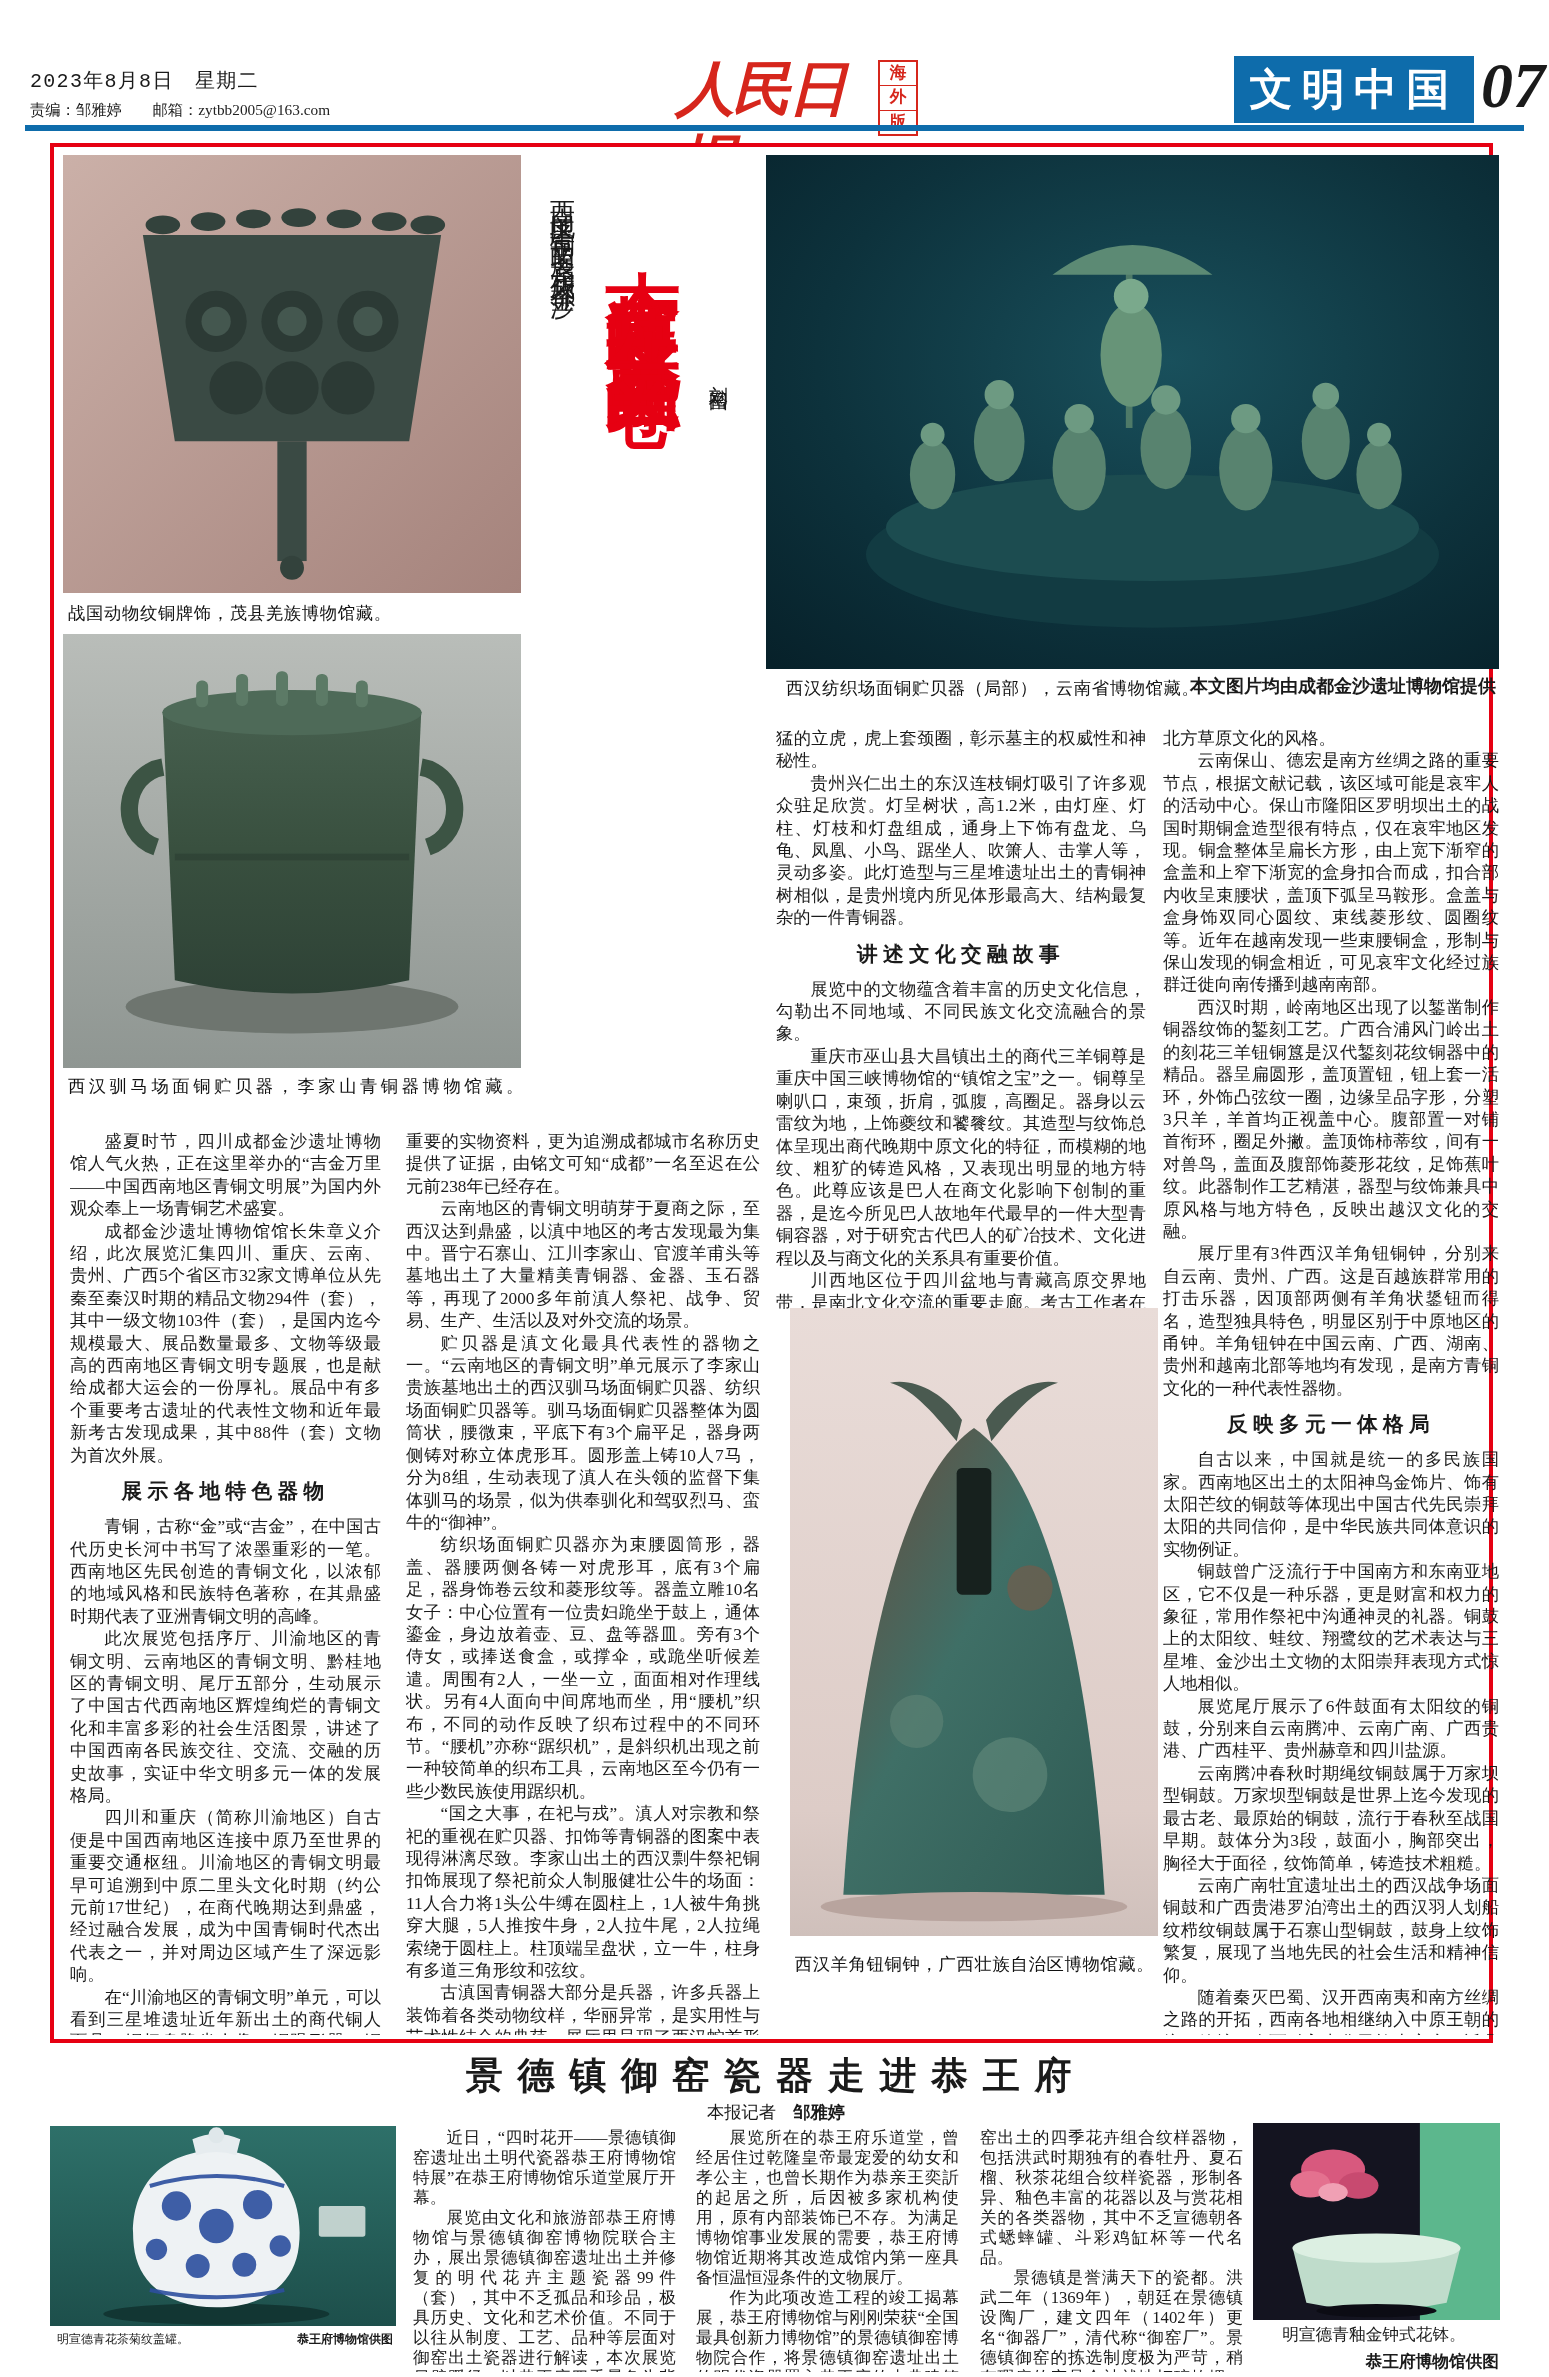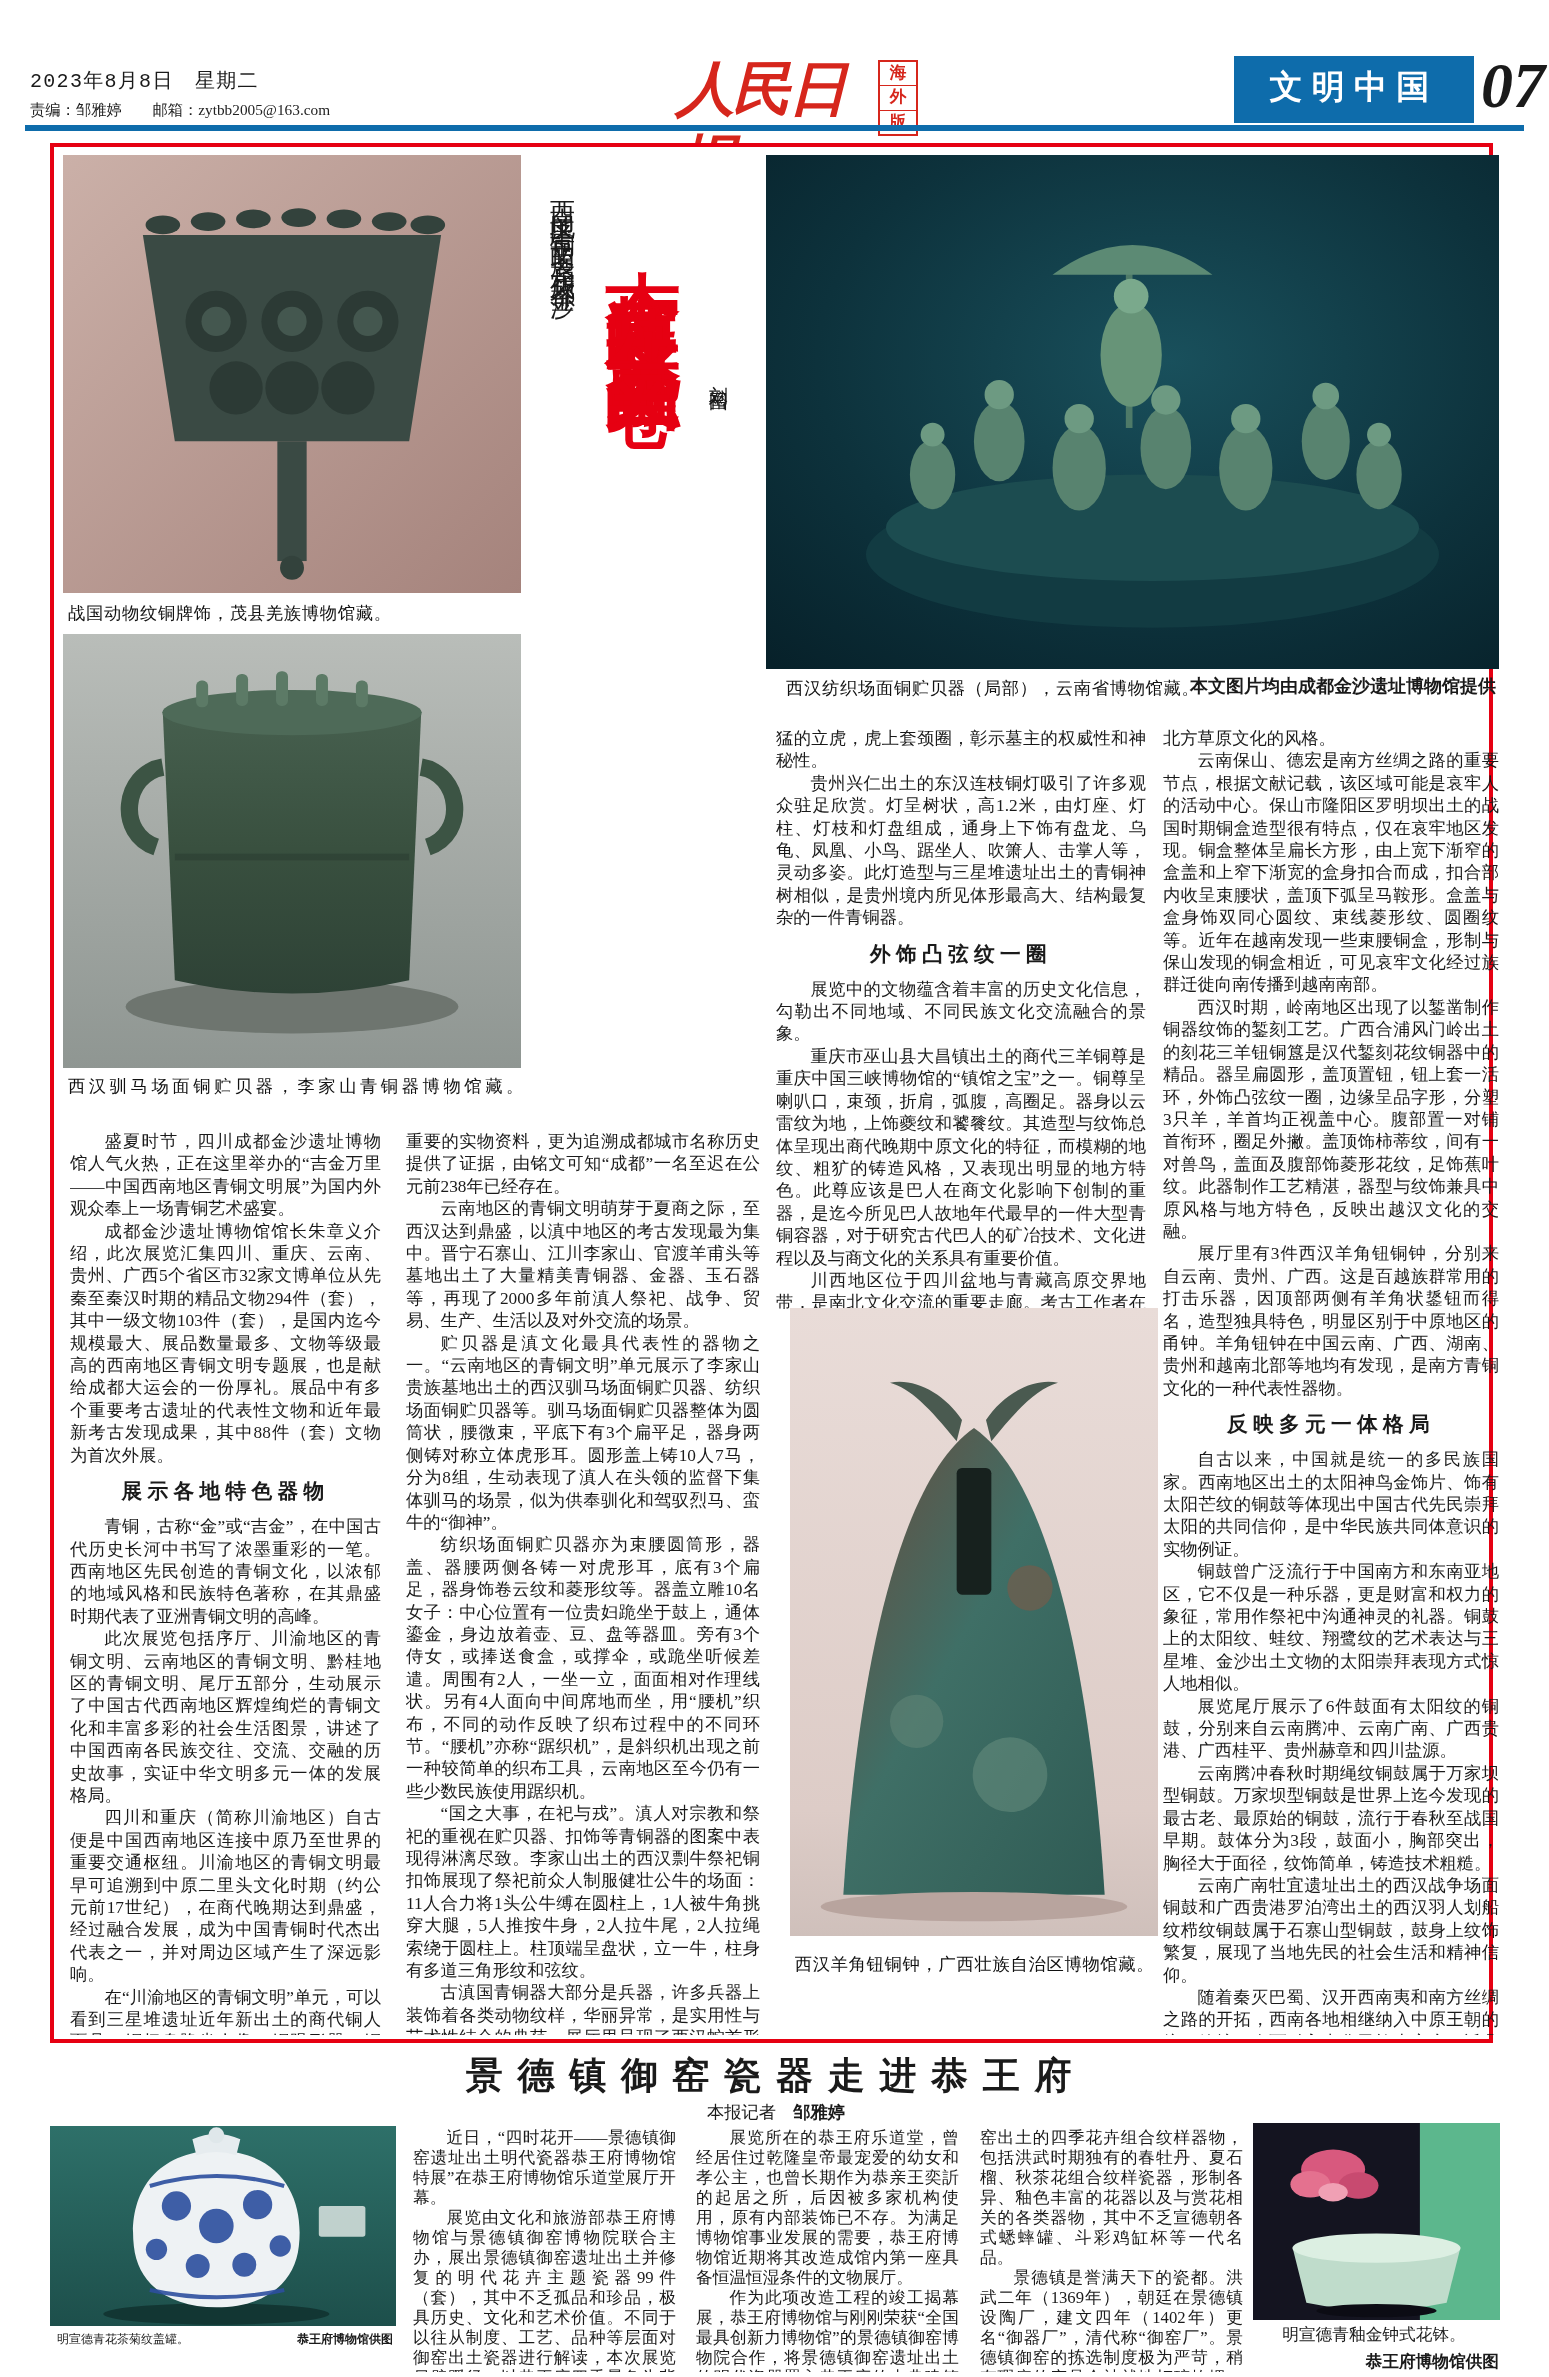--- a/index.html
+++ b/index.html
@@ -11,21 +11,21 @@
   .editor-line{left:30px;top:100px;font-size:15.3px;color:#222;}
   .masthead{left:676px;top:53px;width:200px;height:73px;}
   .masthead-txt{font-size:59px;font-weight:bold;font-style:italic;color:#d6261c;
     font-family:"Liberation Serif",serif;letter-spacing:-2.7px;line-height:73px;}
   .hw-box{left:878px;top:60px;width:36px;height:72px;border:2px solid #d6261c;
     display:flex;flex-direction:column;}
   .hw-box span{flex:1;font-size:16.7px;color:#d6261c;text-align:center;line-height:22.7px;
     font-weight:bold;border-bottom:1.3px solid #d6261c;font-family:"Liberation Sans",sans-serif;}
   .hw-box span:last-child{border-bottom:none;}
   .section-badge{left:1234px;top:56px;width:240px;height:67px;background:#0e6cab;
-    color:#fff;font-family:Liberation Mono, monospace;font-weight:bold;font-size:33px;
+    color:#fff;font-family:Liberation Serif, serif;font-weight:bold;font-size:43px;
     text-align:center;line-height:67px;letter-spacing:9.3px;}
   .page-num{left:1481px;top:49px;font-size:64px;font-weight:bold;font-style:italic;
     font-family:"Liberation Serif",serif;}
   .blue-rule{left:25px;top:125px;width:1499px;height:6px;background:#0e6cab;}
   
   .red-frame{left:50px;top:143px;width:1435px;height:1892px;border:4.7px solid #e60012;background:#fff;}
   
   .photo{overflow:hidden;}
   .photo svg{display:block;width:100%;height:100%;}
   .plaque-photo{left:63px;top:155px;width:458px;height:438px;}
@@ -221,21 +221,21 @@
   <p>贮贝器是滇文化最具代表性的器物之一。“云南地区的青铜文明”单元展示了李家山贵族墓地出土的西汉驯马场面铜贮贝器、纺织场面铜贮贝器等。驯马场面铜贮贝器整体为圆筒状，腰微束，平底下有3个扁平足，器身两侧铸对称立体虎形耳。圆形盖上铸10人7马，分为8组，生动表现了滇人在头领的监督下集体驯马的场景，似为供奉驯化和驾驭烈马、蛮牛的“御神”。</p>
   <p>纺织场面铜贮贝器亦为束腰圆筒形，器盖、器腰两侧各铸一对虎形耳，底有3个扁足，器身饰卷云纹和菱形纹等。器盖立雕10名女子：中心位置有一位贵妇跪坐于鼓上，通体鎏金，身边放着壶、豆、盘等器皿。旁有3个侍女，或捧送食盒，或撑伞，或跪坐听候差遣。周围有2人，一坐一立，面面相对作理线状。另有4人面向中间席地而坐，用“腰机”织布，不同的动作反映了织布过程中的不同环节。“腰机”亦称“踞织机”，是斜织机出现之前一种较简单的织布工具，云南地区至今仍有一些少数民族使用踞织机。</p>
   <p>“国之大事，在祀与戎”。滇人对宗教和祭祀的重视在贮贝器、扣饰等青铜器的图案中表现得淋漓尽致。李家山出土的西汉剽牛祭祀铜扣饰展现了祭祀前众人制服健壮公牛的场面：11人合力将1头公牛缚在圆柱上，1人被牛角挑穿大腿，5人推按牛身，2人拉牛尾，2人拉绳索绕于圆柱上。柱顶端呈盘状，立一牛，柱身有多道三角形纹和弦纹。</p>
   <p>古滇国青铜器大部分是兵器，许多兵器上装饰着各类动物纹样，华丽异常，是实用性与艺术性结合的典范。展厅里呈现了西汉蛇首形青铜叉、东汉蛙形鋬铜钺、西汉剑鞘金饰等，其丰富的造型和装饰令人赞叹。</p>
 
 </div>
 
 <div class="abs col col3">
   <p class="cont">猛的立虎，虎上套颈圈，彰示墓主的权威性和神秘性。</p>
   <p>贵州兴仁出土的东汉连枝铜灯吸引了许多观众驻足欣赏。灯呈树状，高1.2米，由灯座、灯柱、灯枝和灯盘组成，通身上下饰有盘龙、乌龟、凤凰、小鸟、踞坐人、吹箫人、击掌人等，灵动多姿。此灯造型与三星堆遗址出土的青铜神树相似，是贵州境内所见体形最高大、结构最复杂的一件青铜器。</p>
-  <p class="colhead">外饰凸弦纹一圈</p>
+  <p class="colhead">讲述文化交融故事</p>
   <p>展览中的文物蕴含着丰富的历史文化信息，勾勒出不同地域、不同民族文化交流融合的景象。</p>
   <p>重庆市巫山县大昌镇出土的商代三羊铜尊是重庆中国三峡博物馆的“镇馆之宝”之一。铜尊呈喇叭口，束颈，折肩，弧腹，高圈足。器身以云雷纹为地，上饰夔纹和饕餮纹。其造型与纹饰总体呈现出商代晚期中原文化的特征，而模糊的地纹、粗犷的铸造风格，又表现出明显的地方特色。此尊应该是巴人在商文化影响下创制的重器，是迄今所见巴人故地年代最早的一件大型青铜容器，对于研究古代巴人的矿冶技术、文化进程以及与商文化的关系具有重要价值。</p>
   <p>川西地区位于四川盆地与青藏高原交界地带，是南北文化交流的重要走廊。考古工作者在四川茂县、甘孜、盐源等地发掘了一批战国至汉代的墓葬，揭示了2000多年前这片土地上的迁徙、战争、贸易等情况。茂县牟托大墓出土的战国动物纹青铜牌饰为带柄扇形，应是插在某种器物上的饰件。牌饰外圈饰小乳钉纹，顶上有8只相对而立的圆雕禽鸟。圈内以同心圆泡区隔为3层，从上至下铸有鹿、虎、蛇。动物纹牌饰在北方草原文化中很常见，在石棺葬里却是首次发现。这说明石棺葬的主人是从中国北方迁徙到岷江上游的羌人，保留着</p>
 </div>
 
 <div class="abs col col4">
   <p class="cont">北方草原文化的风格。</p>
   <p>云南保山、德宏是南方丝绸之路的重要节点，根据文献记载，该区域可能是哀牢人的活动中心。保山市隆阳区罗明坝出土的战国时期铜盒造型很有特点，仅在哀牢地区发现。铜盒整体呈扁长方形，由上宽下渐窄的盒盖和上窄下渐宽的盒身扣合而成，扣合部内收呈束腰状，盖顶下弧呈马鞍形。盒盖与盒身饰双同心圆纹、束线菱形纹、圆圈纹等。近年在越南发现一些束腰铜盒，形制与保山发现的铜盒相近，可见哀牢文化经过族群迁徙向南传播到越南南部。</p>
   <p>西汉时期，岭南地区出现了以錾凿制作铜器纹饰的錾刻工艺。广西合浦风门岭出土的刻花三羊钮铜簋是汉代錾刻花纹铜器中的精品。器呈扁圆形，盖顶置钮，钮上套一活环，外饰凸弦纹一圈，边缘呈品字形，分塑3只羊，羊首均正视盖中心。腹部置一对铺首衔环，圈足外撇。盖顶饰柿蒂纹，间有一对兽鸟，盖面及腹部饰菱形花纹，足饰蕉叶纹。此器制作工艺精湛，器型与纹饰兼具中原风格与地方特色，反映出越汉文化的交融。</p>
   <p>展厅里有3件西汉羊角钮铜钟，分别来自云南、贵州、广西。这是百越族群常用的打击乐器，因顶部两侧有羊角状鋬钮而得名，造型独具特色，明显区别于中原地区的甬钟。羊角钮钟在中国云南、广西、湖南、贵州和越南北部等地均有发现，是南方青铜文化的一种代表性器物。</p>

